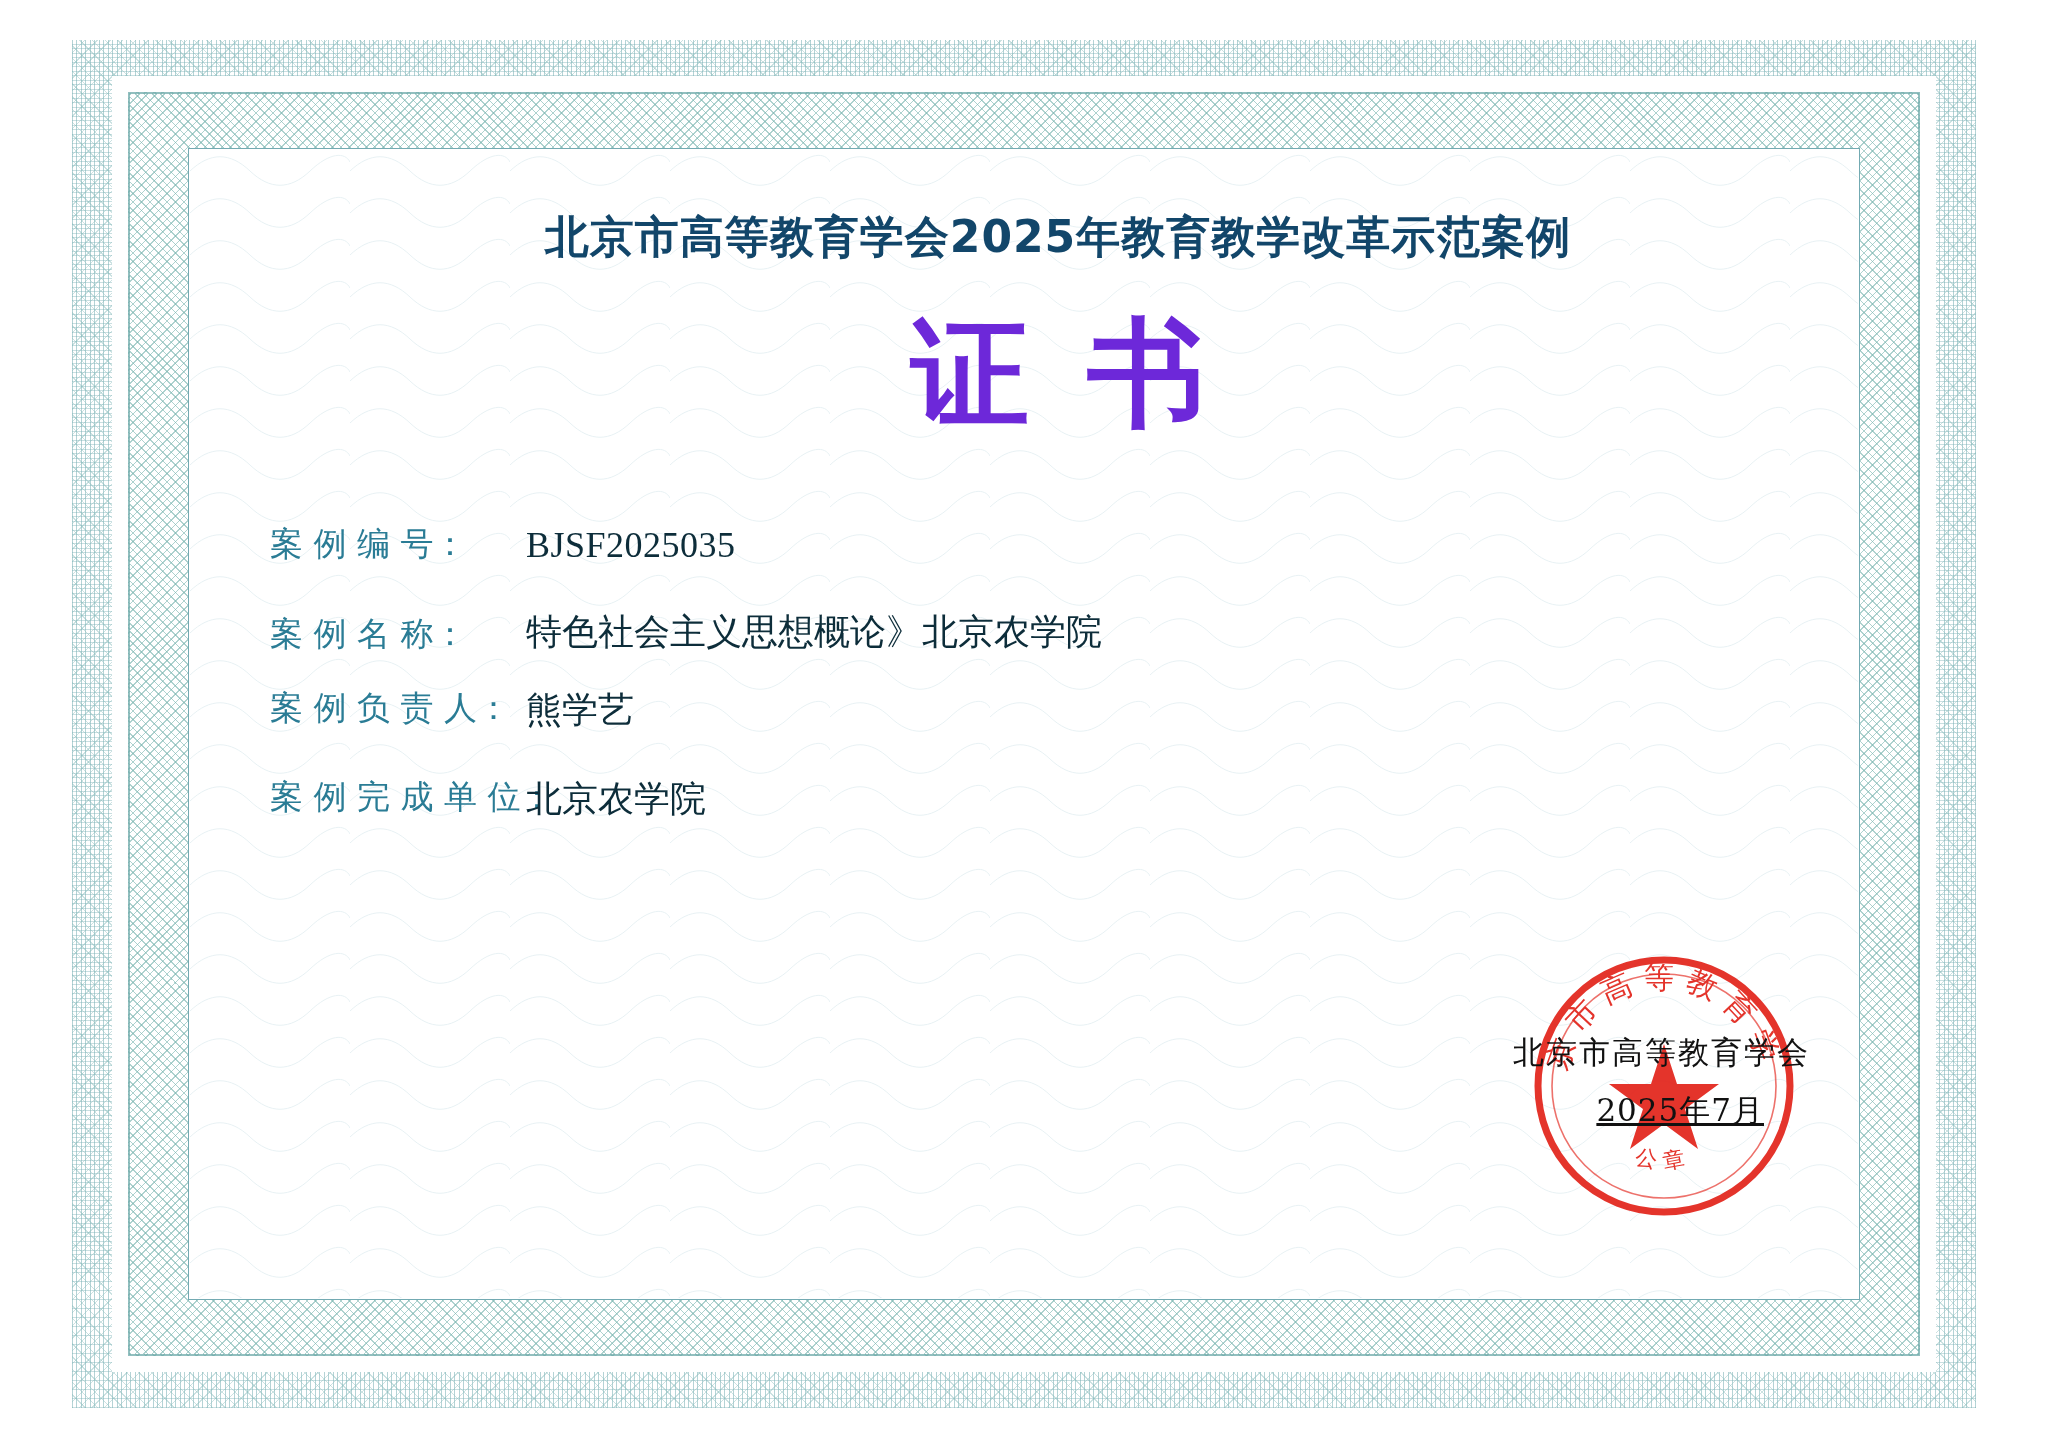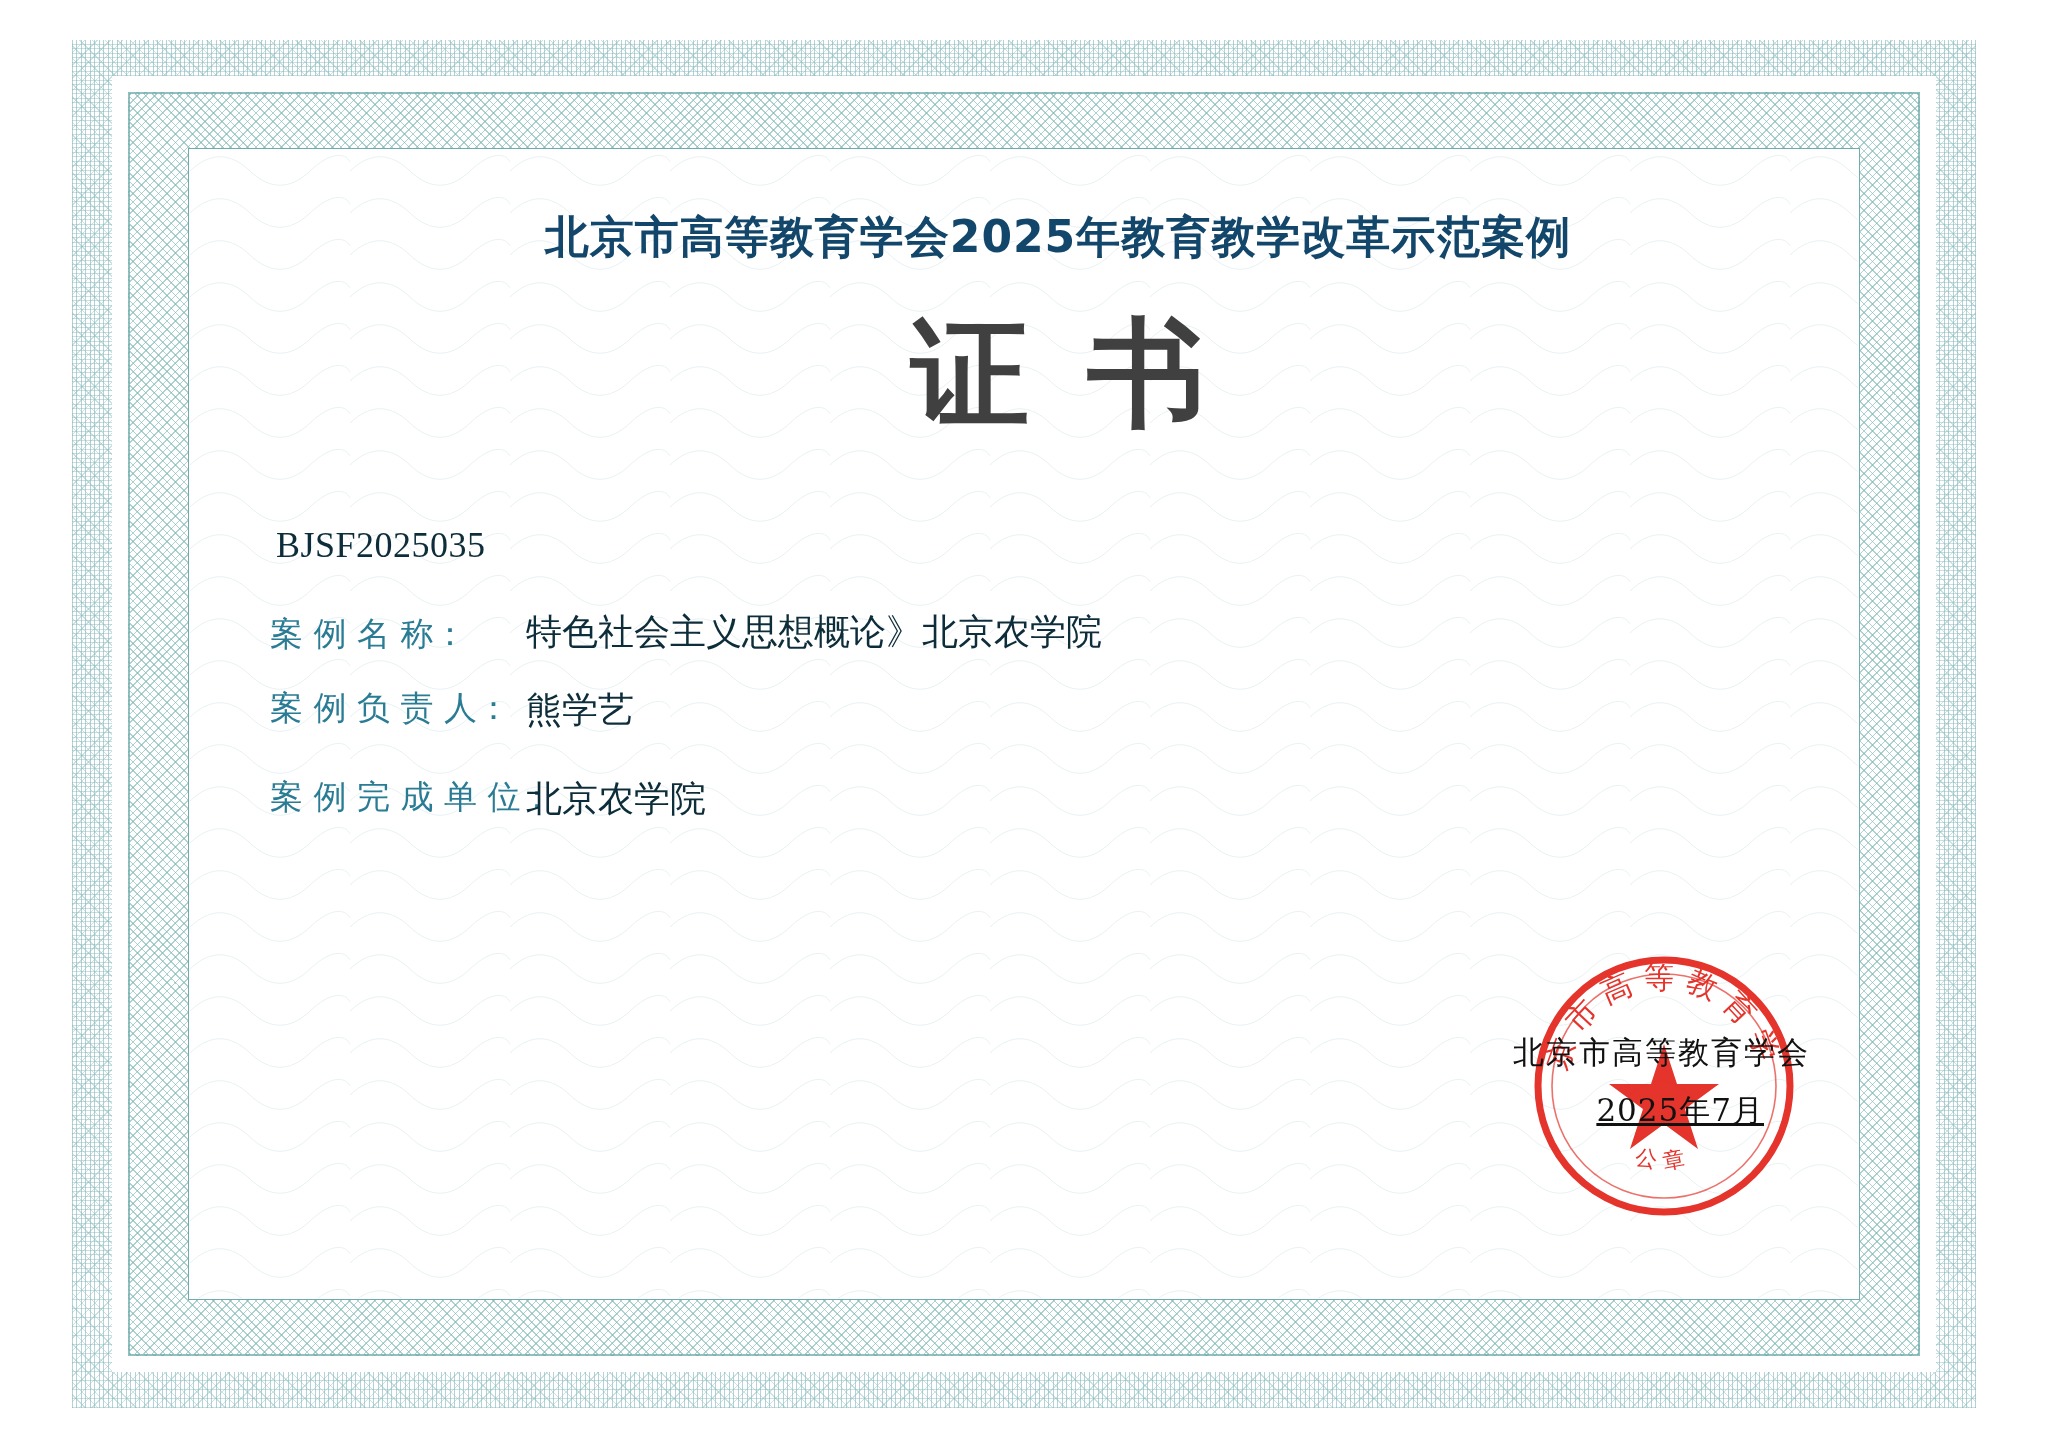--- a/index.html
+++ b/index.html
@@ -144,21 +144,21 @@
     position: absolute;
     top: 160px;
     left: 0;
     width: 100%;
     text-align: center;
     font-family: "DejaVu Serif", "Liberation Serif", serif;
     font-weight: bold;
     font-size: 118px;
     letter-spacing: 58px;
     text-indent: 58px;
-    color: #404040;
+    color: #6d28d9;
     line-height: 1.1;
   }
 
   .fields {
     position: absolute;
     top: 370px;
     left: 82px;
     width: 1520px;
   }
 
@@ -258,20 +258,21 @@
 
   <div class="content">
 
     <div class="heading">北京市高等教育学会2025年教育教学改革示范案例</div>
 
     <div class="big-title">证书</div>
 
     <div class="fields">
 
       <div class="field-row">
+        <div class="field-label">案 例 编 号：</div>
         <div class="field-value mono-num">BJSF2025035</div>
       </div>
 
       <div class="field-row tight">
         <div class="field-label">案 例 名 称：</div>
         <div class="field-value">
           <span class="line2">特色社会主义思想概论》北京农学院</span>
         </div>
       </div>
 

